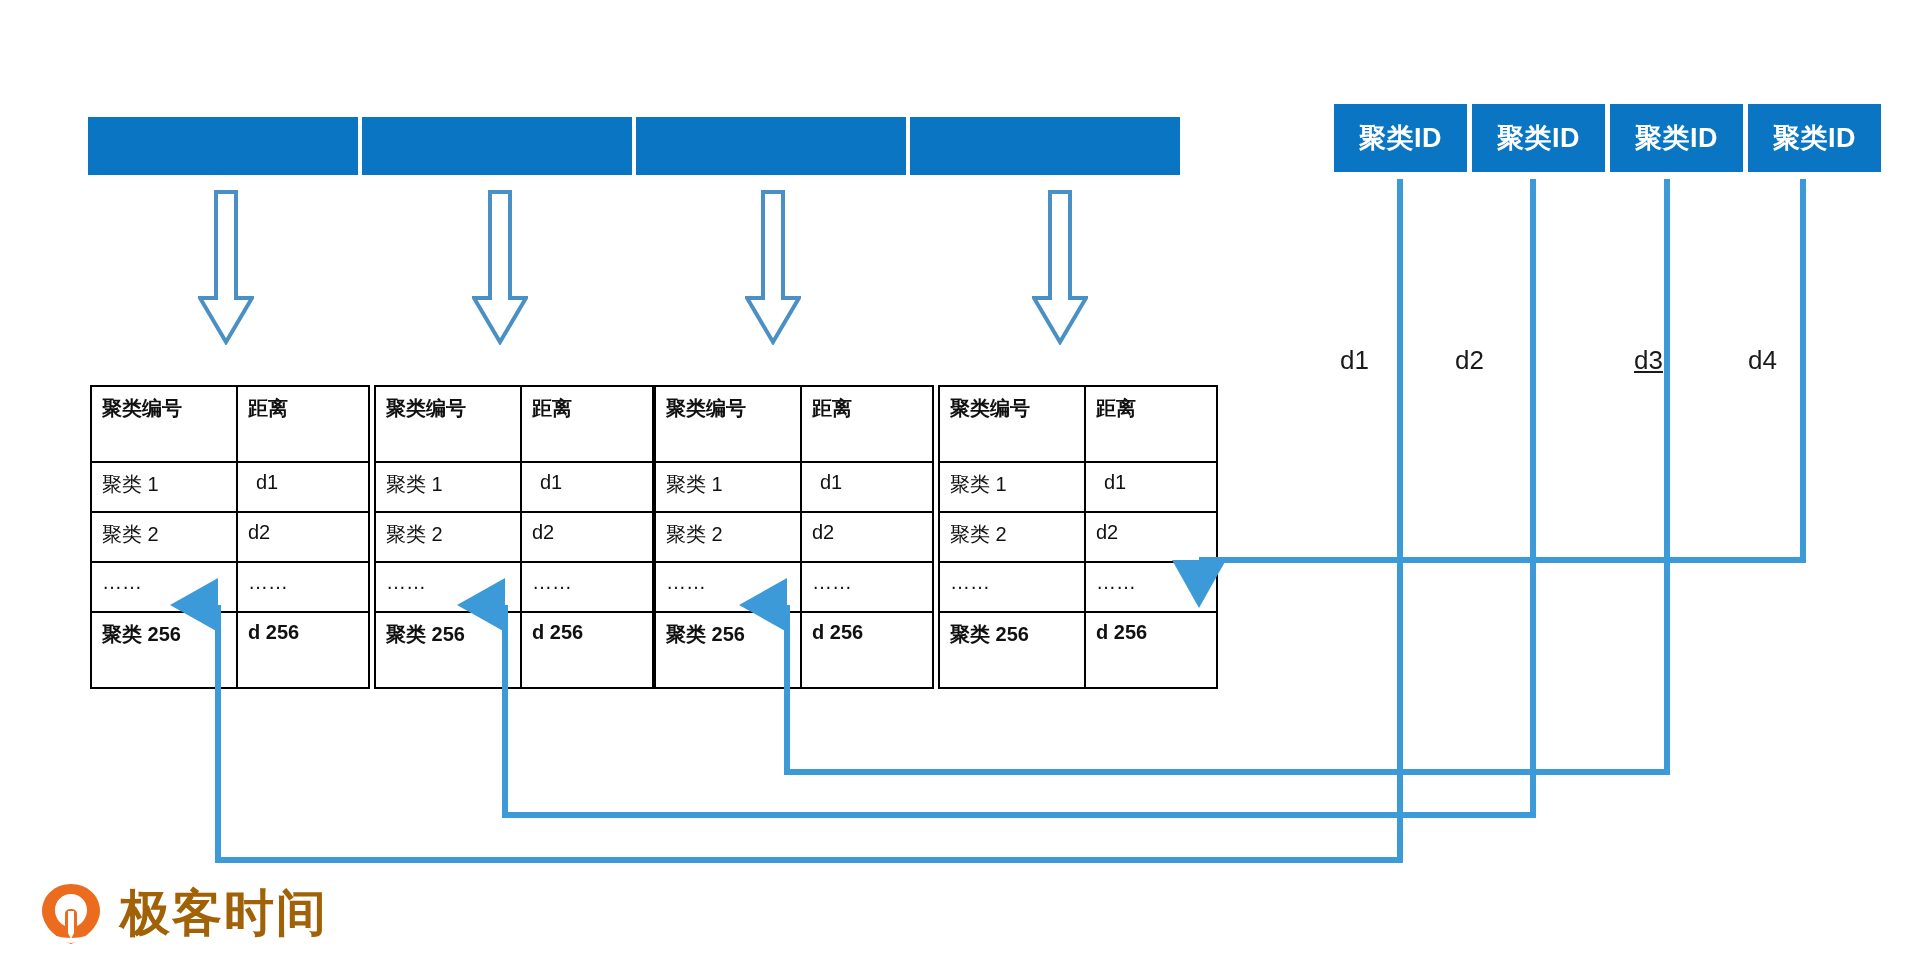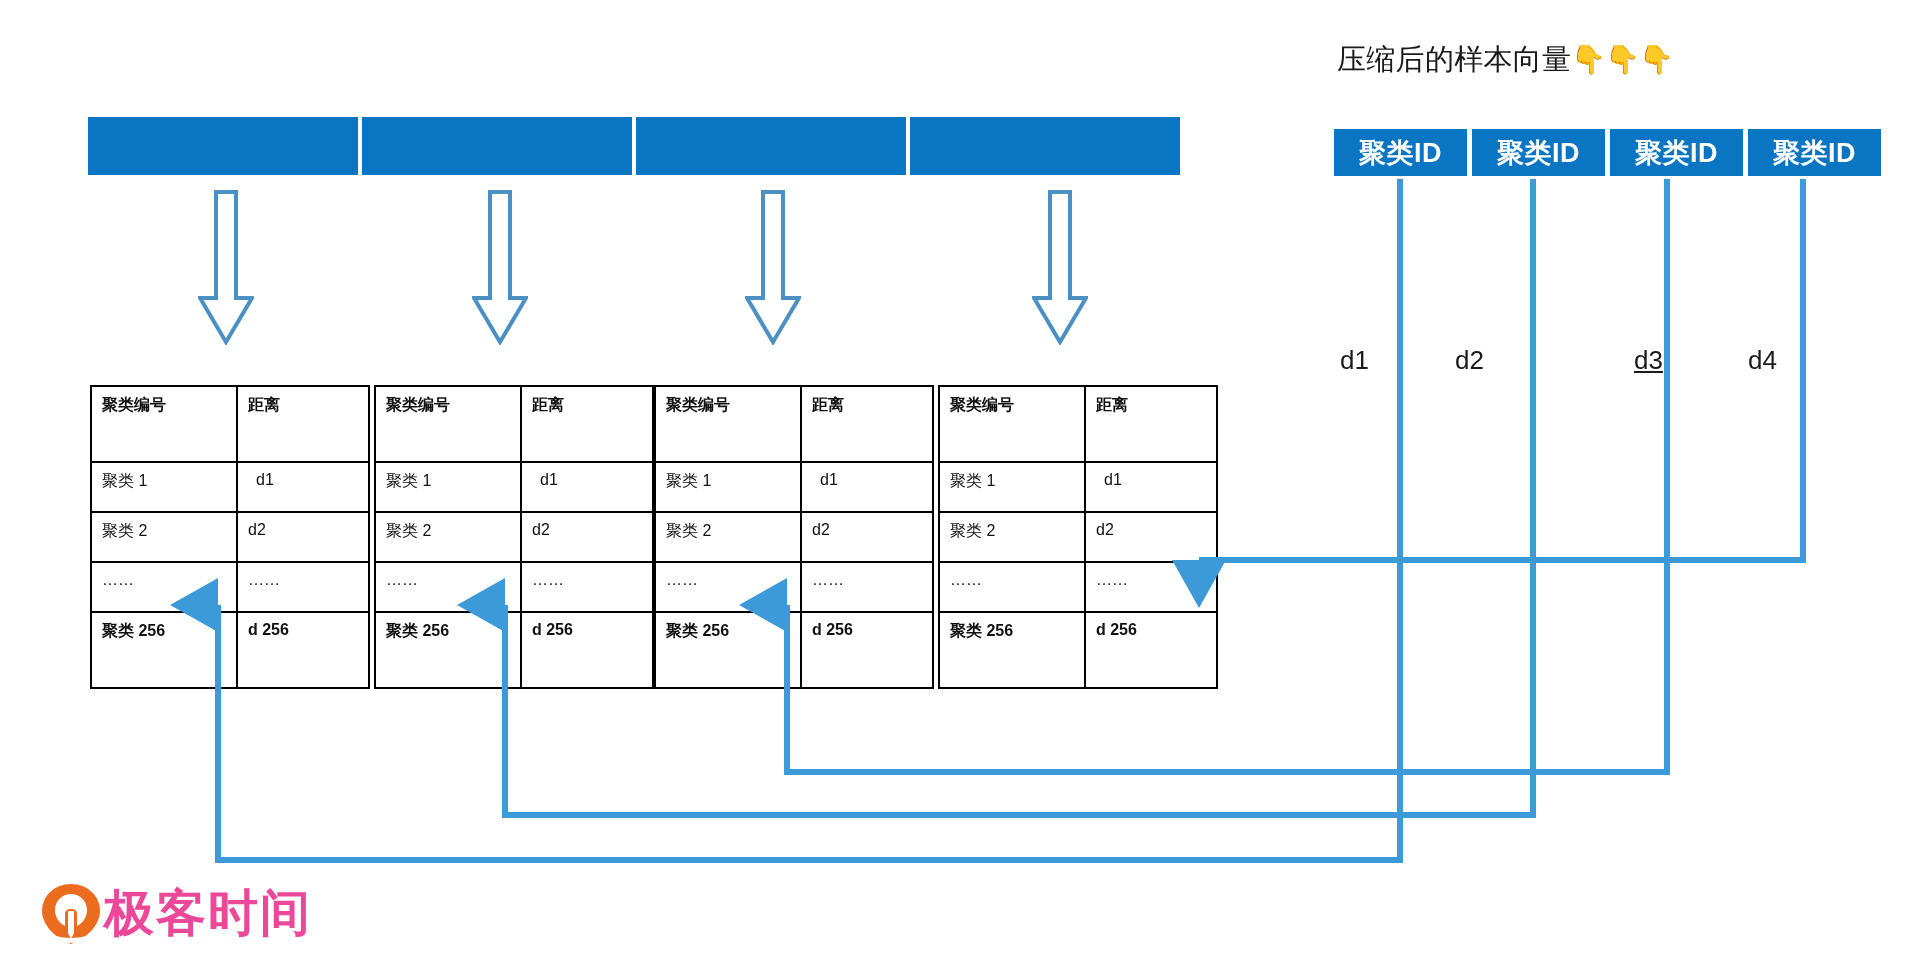--- a/index.html
+++ b/index.html
@@ -33,22 +33,22 @@
   .qseg{
     background:#0a75c2;
     height:100%;
     flex:1 1 0;
     margin-right:4px;
   }
   .qseg:last-child{margin-right:0;}
 
   
   #cluster-row{
-    position:absolute;left:1334px;top:129px;
-    height:47px;display:flex;text-align:right;
+    position:absolute;left:1334px;top:104px;
+    height:68px;display:flex;text-align:right;
   }
   .cbox{
     background:#0a75c2;
     color:#ffffff;
     font-size:27px;
     font-weight:bold;
     width:133px;height:100%;
     display:flex;align-items:center;justify-content:center;
     margin-right:5px;
     letter-spacing:.5px;
@@ -86,53 +86,51 @@
     border-collapse:collapse;
     table-layout:fixed;
     background:#fff;
   }
   #dtable-0{left:90px;}
   #dtable-1{left:374px;}
   #dtable-2{left:654px;}
   #dtable-3{left:938px;}
   .dtable td{
     border:2px solid #000000;
-    font-size:16px;
+    font-size:20px;
     color:#111;
     padding:8px 10px;
     vertical-align:top;
     height:32px;
   }
   .dtable td.col-a{width:124px;}
   .dtable td.col-b{width:110px;border-radius:27px;}
   .dtable tr.head td{font-weight:bold;height:58px;}
   .dtable tr.tall td{height:58px;font-weight:bold;}
   .dtable td.center-ish{text-align:left;padding-left:18px;}
 
   
   #connectors{position:absolute;left:0;top:0;width:1920px;height:979px;pointer-events:none;}
 
   
   #logo{position:absolute;left:38px;top:880px;display:flex;align-items:center;}
   #logo-mark{width:66px;height:66px;position:relative;}
   #logo-text{
-    font-size:50px;font-weight:bold;color:#ec4899;
+    margin-left:16px;
+    font-size:50px;font-weight:bold;color:#a16207;
     letter-spacing:2px;
     font-family:"DejaVu Sans","Liberation Sans",sans-serif;
   }
 </style>
 </head>
 <body>
 
 <div id="stage">
 
 
-  <div class="title" id="title-compressed">
-    <span>压缩后的样本向量</span><span class="emoji">👇👇👇</span>
-  </div>
 
   <div id="query-bar">
     <div class="qseg"></div>
     <div class="qseg"></div>
     <div class="qseg"></div>
     <div class="qseg"></div>
   </div>
 
   <div id="cluster-row">
     <div class="cbox">聚类ID</div>

